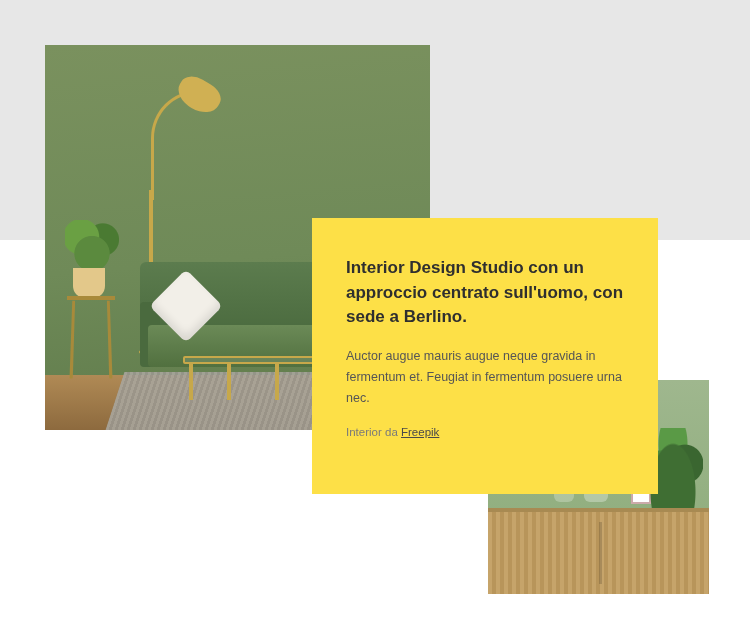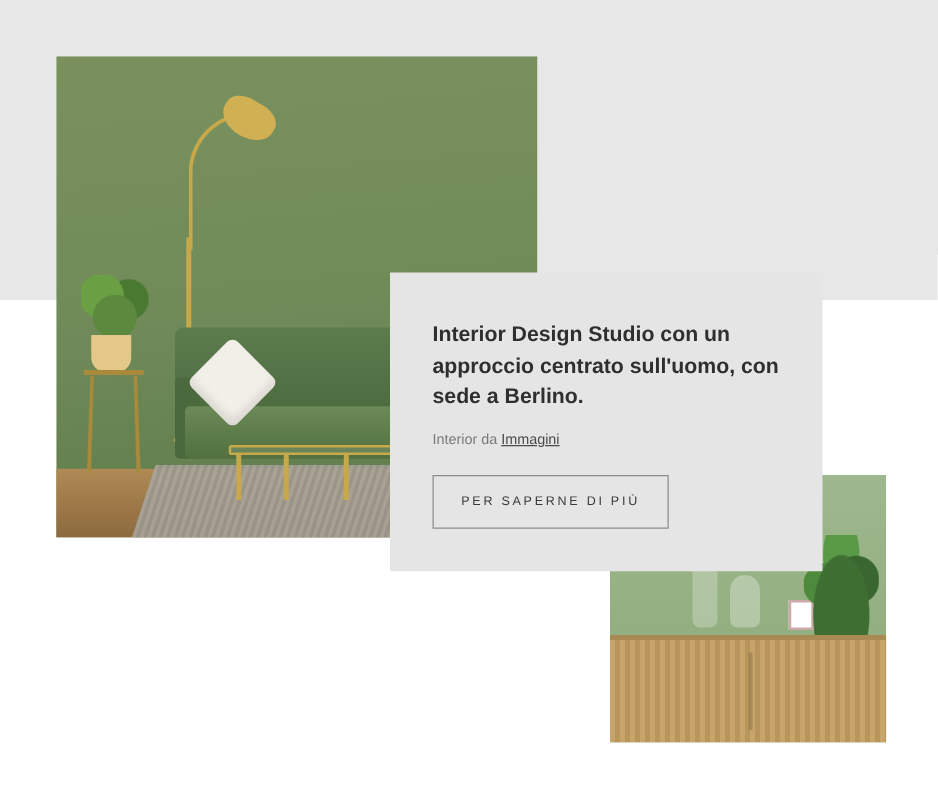--- a/index.html
+++ b/index.html
@@ -113,21 +113,21 @@
   }
   .hero-image .table-leg {
     position:absolute; top:8px; width:4px; height:36px; background:#c7a84a;
   }
 
   .card {
     position: absolute;
     top: 218px;
     left: 312px;
     width: 346px;
-    background: #e5e5e5;
+    background: #fde047;
     padding: 38px 34px 34px 34px;
     z-index: 3;
   }
   .card h2 {
     font-size: 17px;
     line-height: 1.45;
     font-weight: 700;
     color: #2f2f2f;
     margin-bottom: 16px;
   }
@@ -250,17 +250,17 @@
   <div class="cabinet"></div>
   <div class="vase1"></div>
   <div class="vase2"></div>
   <div class="branch"></div>
   <div class="smallframe"></div>
   <div class="greenplant"></div>
 </div>
 
 <div class="card">
   <h2>Interior Design Studio con un approccio centrato sull'uomo, con sede a Berlino.</h2>
+  <p class="body">Auctor augue mauris augue neque gravida in fermentum et. Feugiat in fermentum posuere urna nec.</p>
   <p class="credit">
-    <span>Interior da </span><a href="#">Immagini</a>
+    <span>Interior da </span><a href="#">Freepik</a>
   </p>
-  <button class="cta">PER SAPERNE DI PIÙ</button>
 </div>
 
 </body></html>

